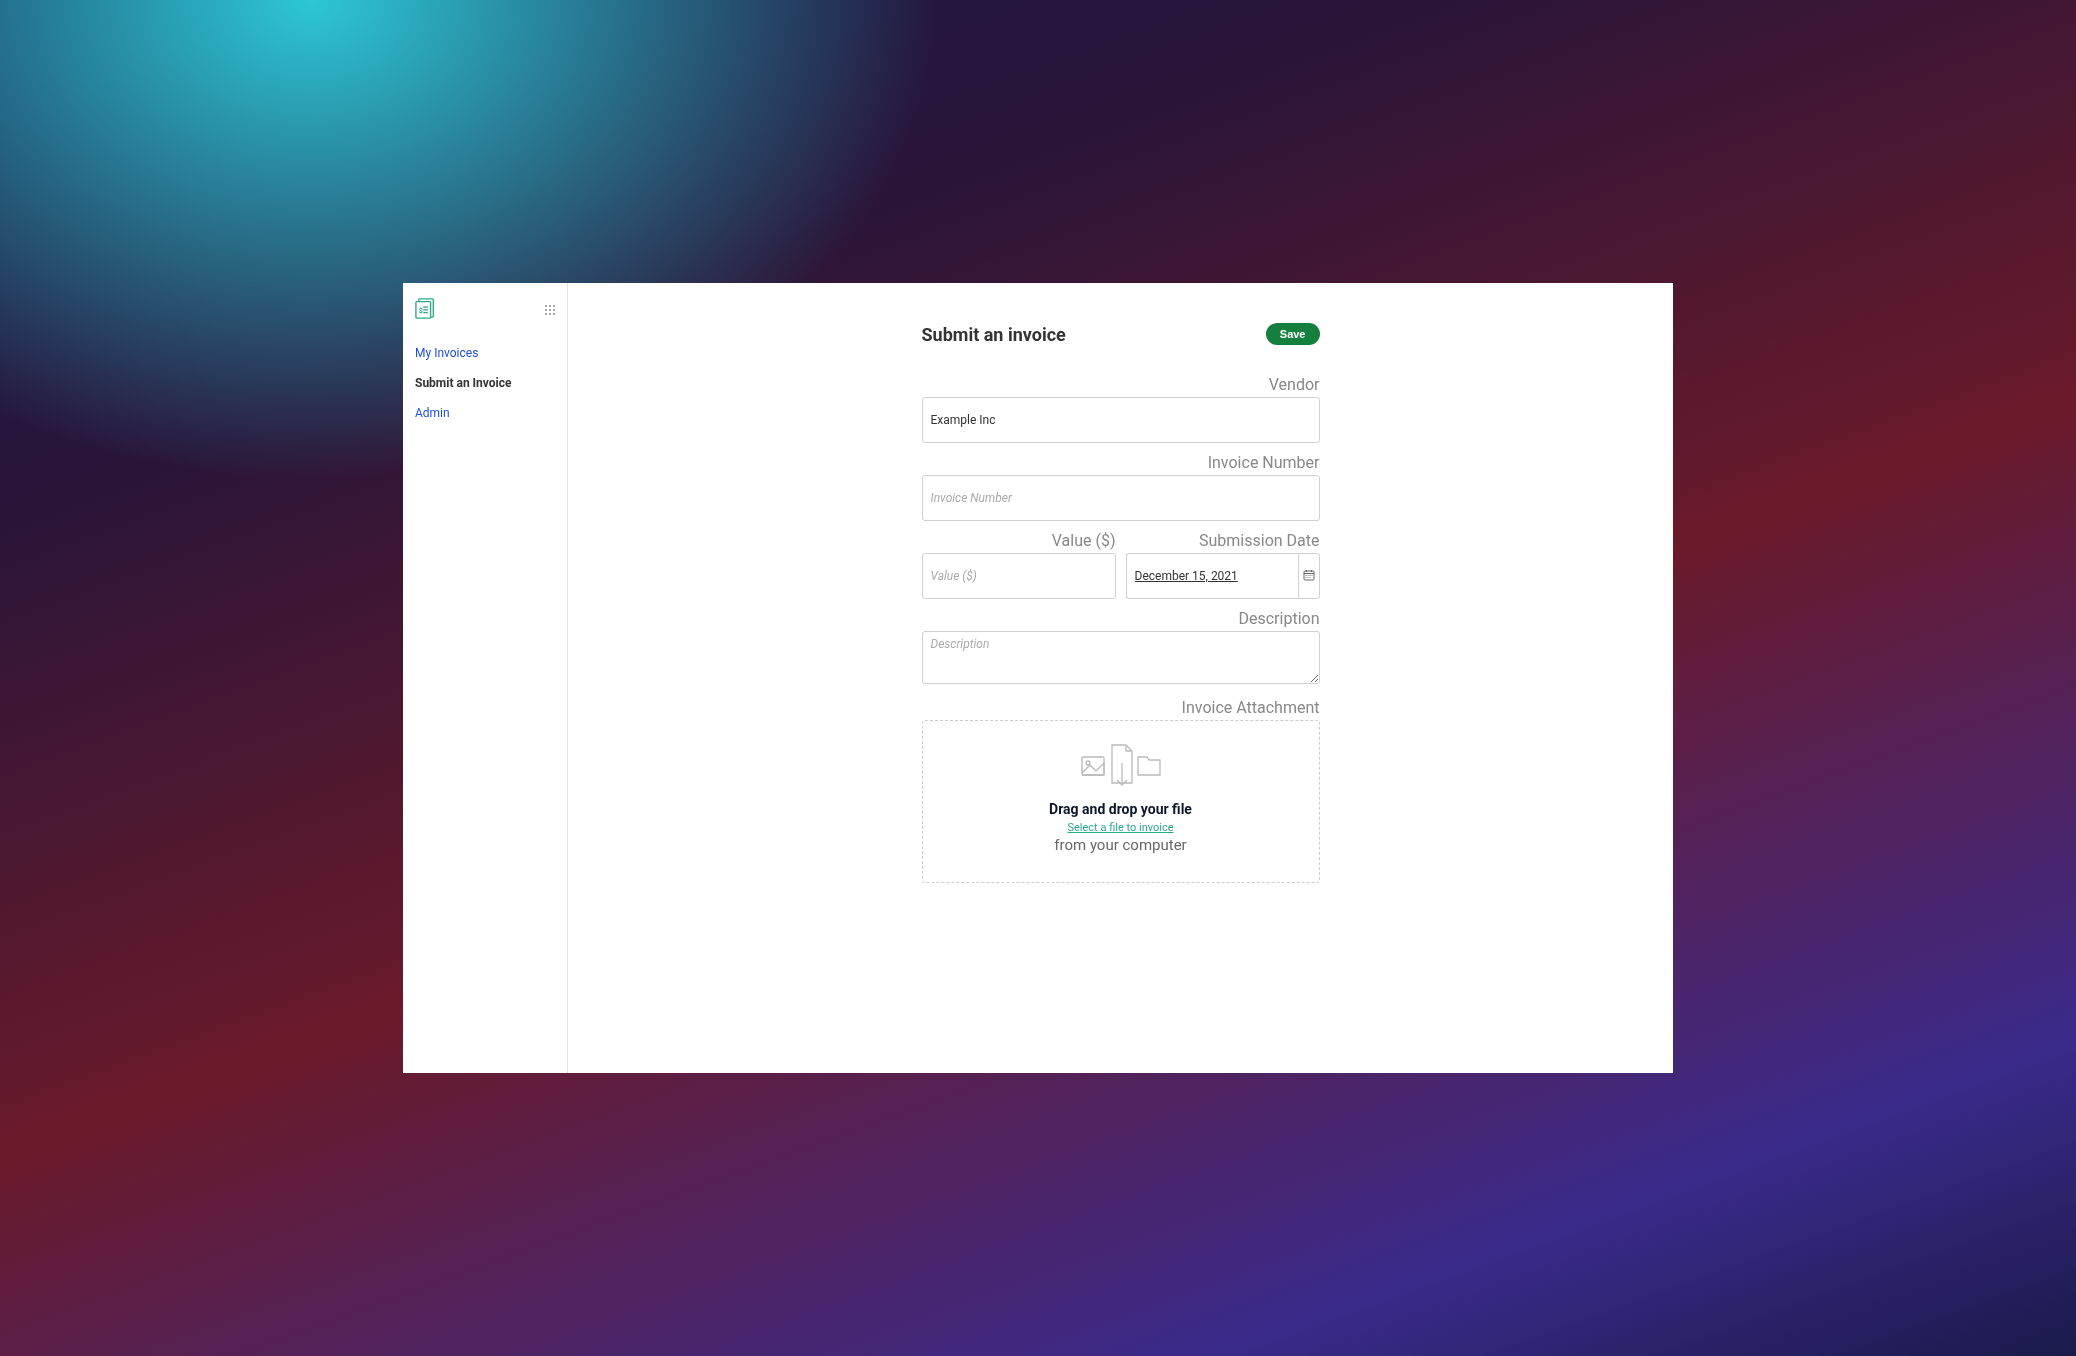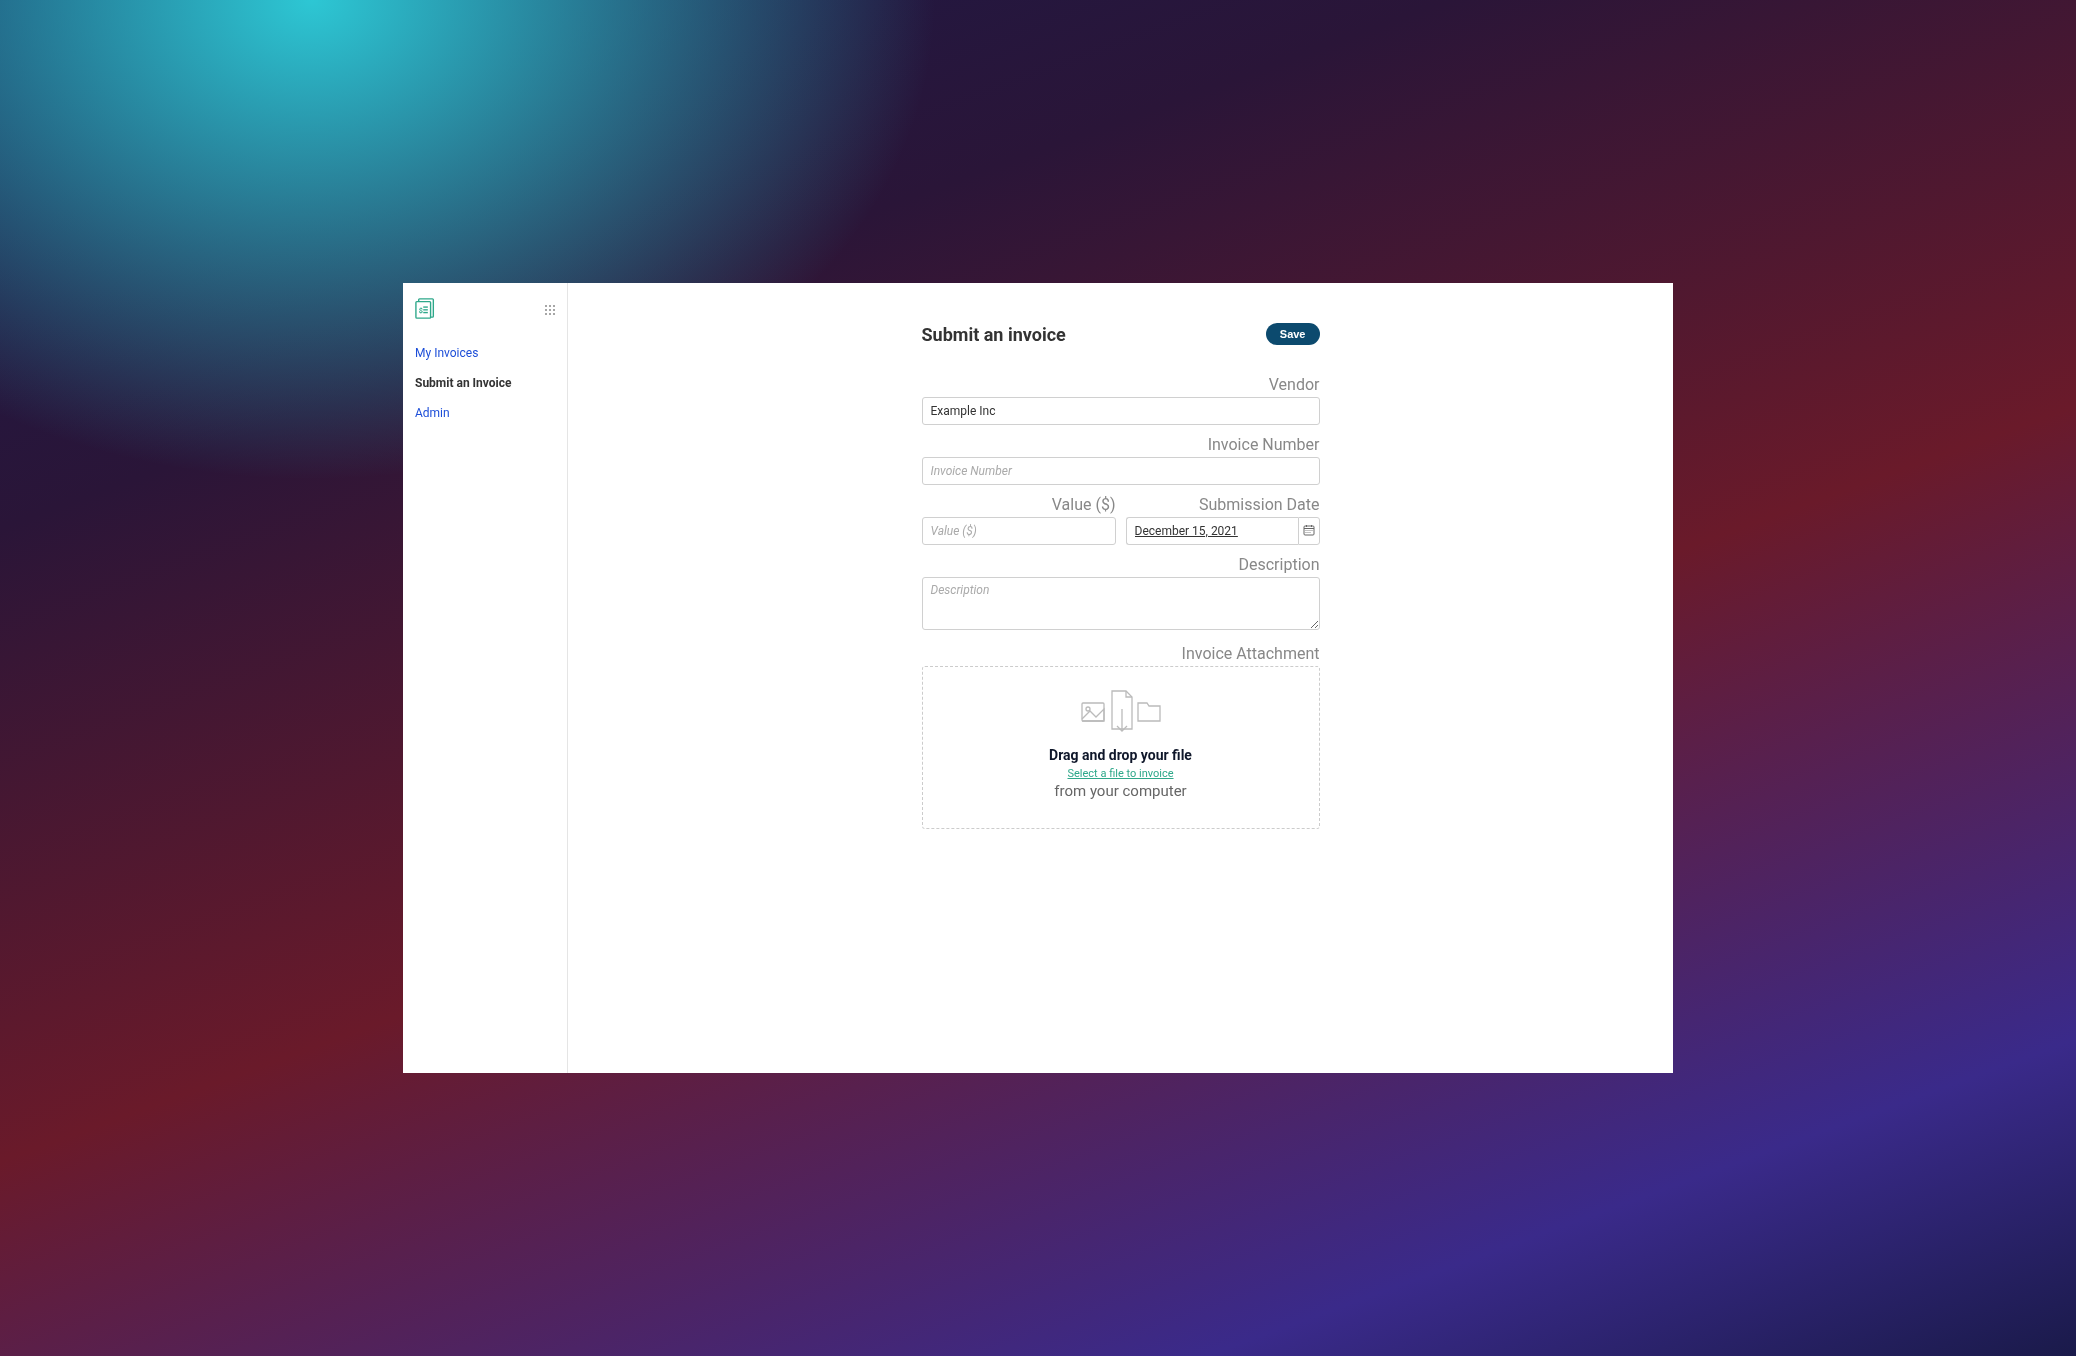--- a/index.html
+++ b/index.html
@@ -82,42 +82,42 @@
       justify-content: space-between;
       align-items: center;
       margin-bottom: 30px;
     }
     .form-title {
       font-size: 18px;
       font-weight: 700;
       color: #333;
     }
     .save-btn {
-      background: #0c4a6e;
+      background: #15803d;
       color: #fff;
       border: none;
       padding: 5px 14px;
       border-radius: 11px;
       font-size: 11px;
       font-weight: 600;
       cursor: pointer;
     }
     .form-field {
       margin-bottom: 10px;
     }
     .field-label {
       font-size: 16px;
       color: #888;
       display: block;
       margin-bottom: 3px;
       text-align: right;
     }
     .text-input {
       width: 100%;
-      padding: 6px 8px;
+      padding: 15px 8px;
       border: 1px solid #d0d0d0;
       border-radius: 3px;
       font-size: 12px;
       color: #333;
       font-family: inherit;
     }
     .text-input::placeholder {
       color: #aaa;
       font-style: italic;
     }

